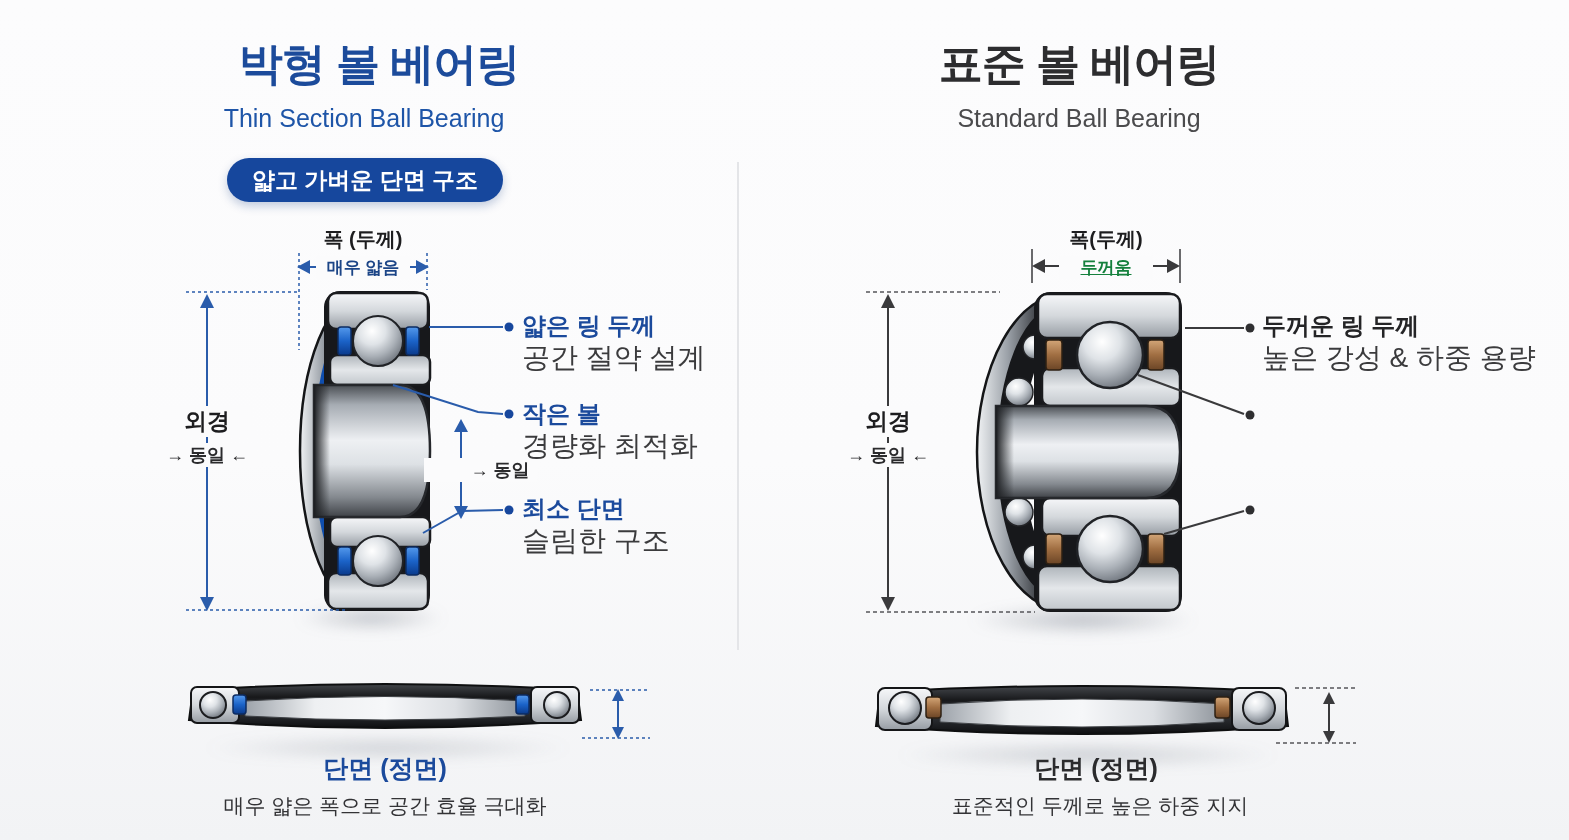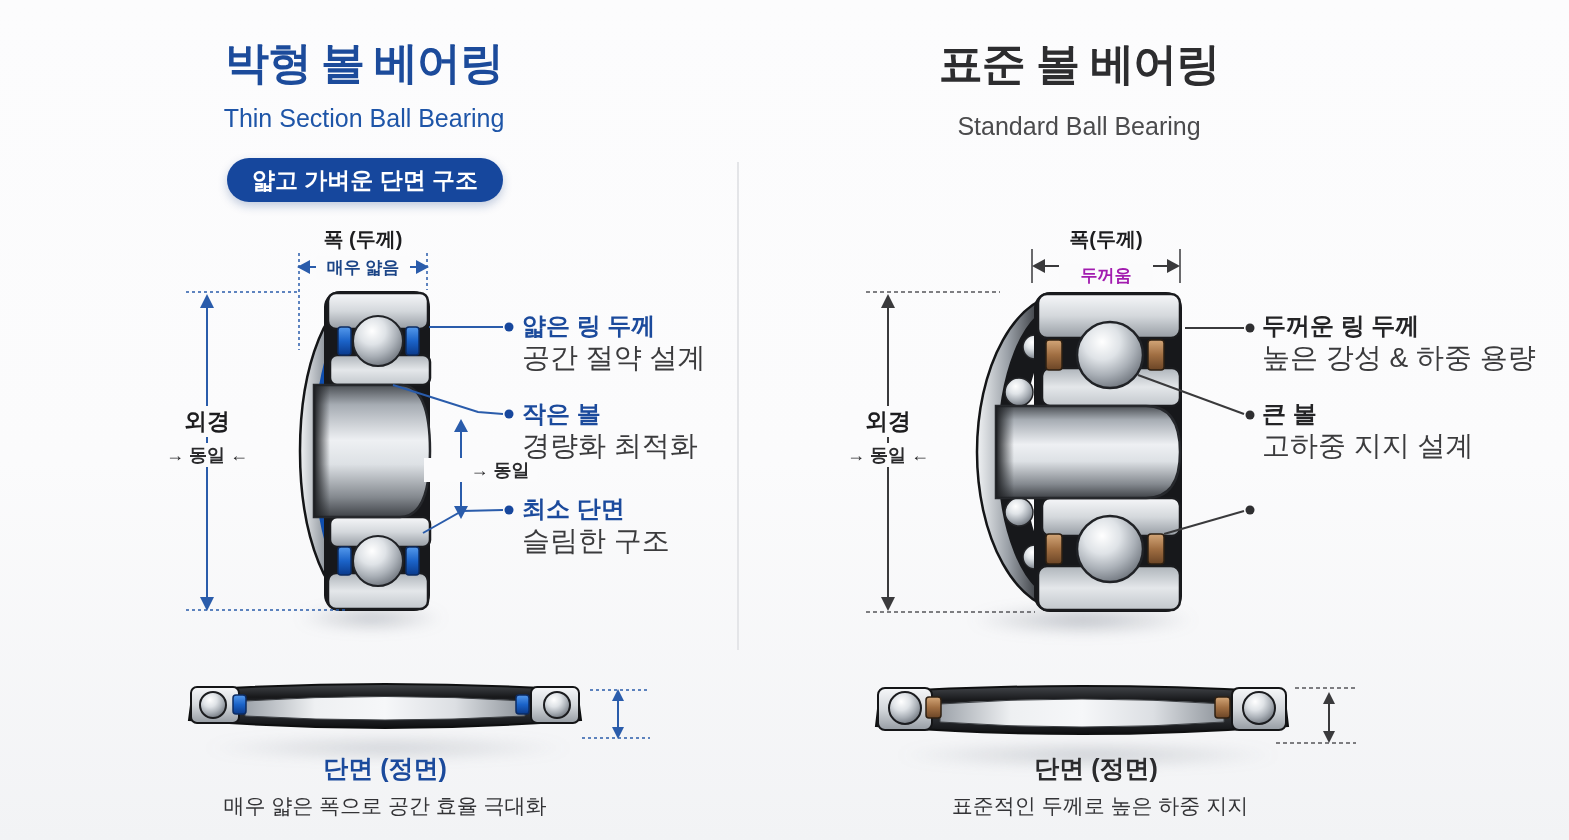--- a/index.html
+++ b/index.html
@@ -4,36 +4,36 @@
 <style>
   html,body{margin:0;padding:0;background:#e9eaec;}
   .stage{position:relative;width:1569px;height:840px;overflow:hidden;
     background:linear-gradient(180deg,#fcfcfd 0%,#fbfbfc 55%,#f2f3f5 100%);
     font-family:"Liberation Sans","DejaVu Sans",sans-serif;}
   .abs{position:absolute;}
   .divider{left:737px;top:162px;width:2px;height:488px;background:#e4e5e8;}
 
   
   .title-ko{width:492px;text-align:center;font-size:44px;font-weight:800;letter-spacing:-1px;line-height:52px;}
-  .l-title{left:118px;top:38px;color:#1c4b9b;font-family:Liberation Serif, serif;}
+  .l-title{left:133px;top:38px;color:#1c4b9b;}
   .r-title{left:833px;top:38px;color:#2d2d2f;}
   .title-en{width:492px;text-align:center;font-size:25px;line-height:30px;}
   .l-sub{left:118px;top:103px;color:#1e55a8;}
-  .r-sub{left:833px;top:111px;color:#4b4b4d;}
+  .r-sub{left:833px;top:103px;color:#4b4b4d;}
   .badge{height:44px;border-radius:24px;display:flex;align-items:center;justify-content:center;
     color:#ffffff;font-size:23px;font-weight:700;}
   .l-badge{left:227px;top:158px;width:276px;background:#16479d;box-shadow:0 4px 10px rgba(20,60,130,.25);}
   .r-badge{left:930px;top:158px;width:292px;background:#3b3b3d;box-shadow:0 4px 10px rgba(40,40,42,.25);}
 
   .dim-label{width:146px;text-align:center;font-size:20px;font-weight:800;color:#1d1d1f;}
   .l-dim-label{left:290px;top:226px;}
   .r-dim-label{left:1033px;top:226px;}
   .dim-note{width:94px;text-align:center;font-size:17px;font-weight:700;background:#fbfbfc;}
   .l-dim-note{left:316px;top:256px;color:#1c4587;}
-  .r-dim-note{left:1059px;top:264px;color:#a21caf;}
+  .r-dim-note{left:1059px;top:256px;color:#15803d;text-decoration:underline;}
 
   .od-label{width:90px;text-align:center;font-size:23px;font-weight:800;color:#1d1d1f;background:#fbfbfc;}
   .l-od-label{left:162px;top:406px;}
   .r-od-label{left:843px;top:406px;}
   .od-note{width:100px;text-align:center;font-size:18px;font-weight:700;color:#2b2b2d;background:#fbfbfc;}
   .l-od-note{left:157px;top:443px;}
   .r-od-note{left:838px;top:443px;}
   .ball-note{left:424px;top:458px;width:74px;text-align:center;font-size:18px;font-weight:700;color:#2b2b2d;background:#fbfbfc;padding-left:39px;}
 
   .ann .ttl{font-size:24px;font-weight:800;line-height:30px;}
@@ -324,21 +324,17 @@
   <div class="abs layer-text title-en r-sub">Standard Ball Bearing</div>
   <div class="abs layer-text dim-label r-dim-label">폭(두께)</div>
   <div class="abs layer-text dim-note r-dim-note">두꺼움</div>
   <div class="abs layer-text od-label r-od-label">외경</div>
   <div class="abs layer-text od-note r-od-note">→ 동일 ←</div>
 
   <div class="abs layer-text ann r-ann r-a1">
     <div class="ttl">두꺼운 링 두께</div>
     <div class="dsc">높은 강성 &amp; 하중 용량</div>
   </div>
-  <div class="abs layer-text ann r-ann r-a2">
-    <div class="ttl">큰 볼</div>
-    <div class="dsc">고하중 지지 설계</div>
-  </div>
 
   <div class="abs layer-text side-label r-side-label">단면 (정면)</div>
   <div class="abs layer-text caption r-caption">표준적인 두께로 높은 하중 지지</div>
 
 </div>
 
 </body></html>

